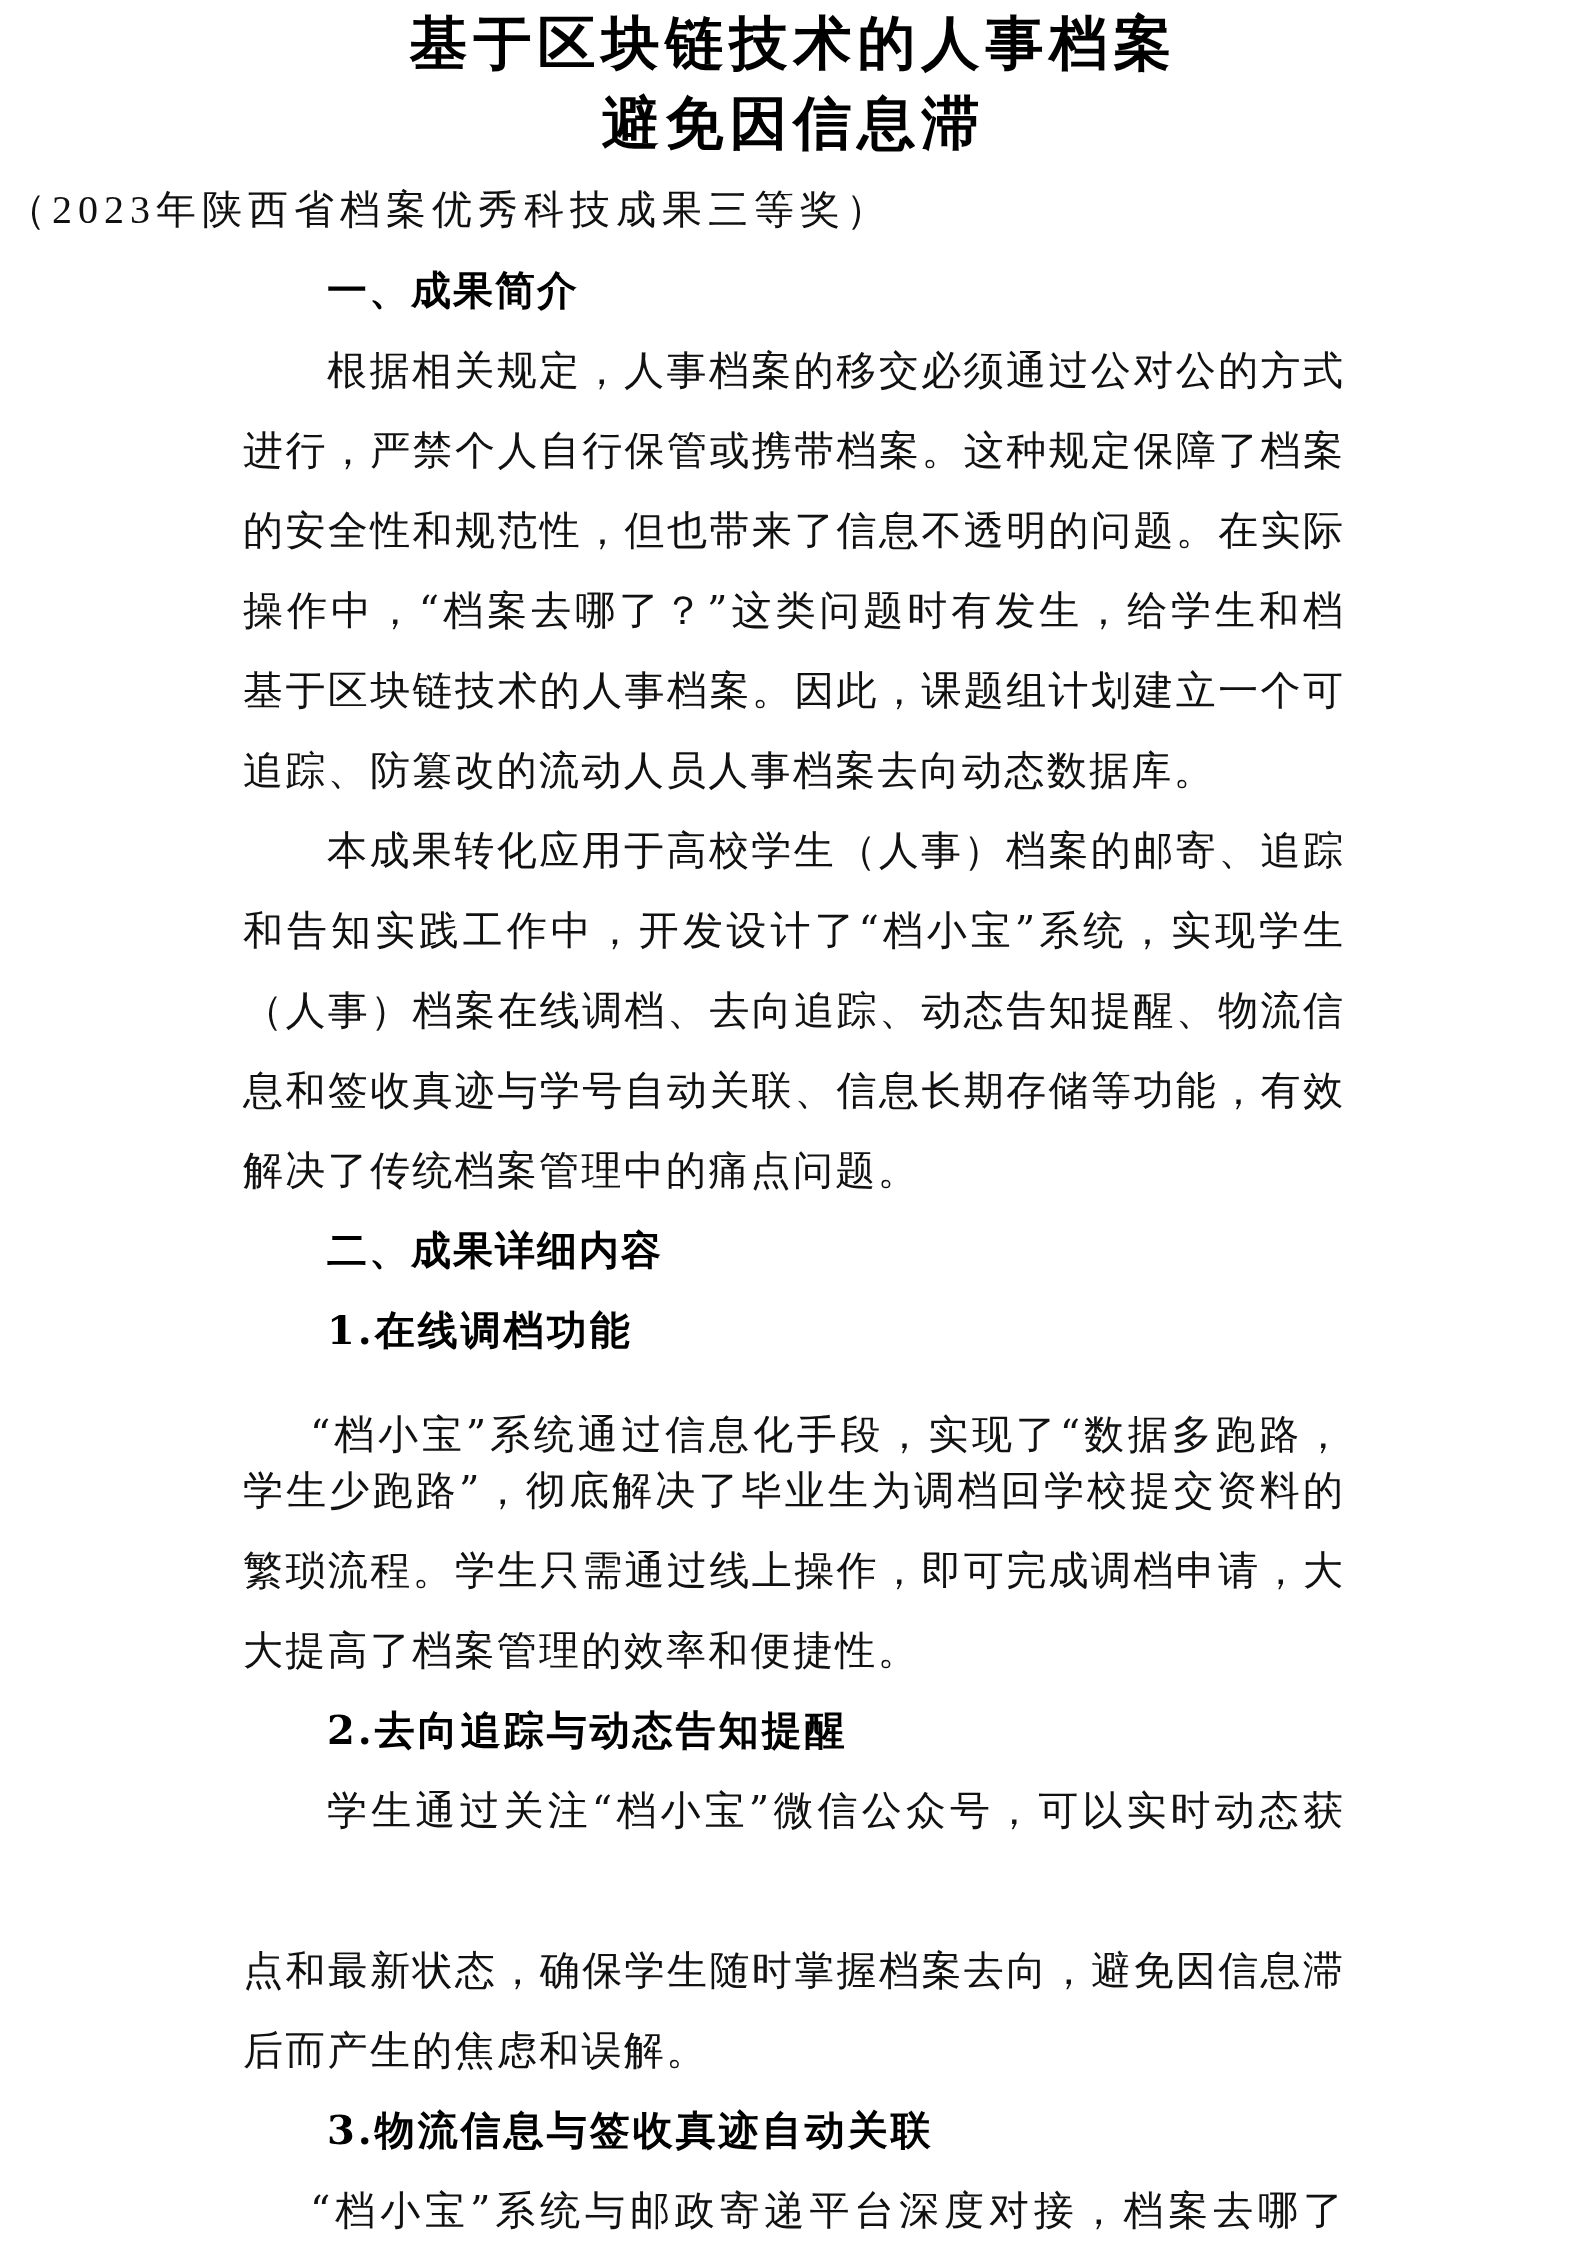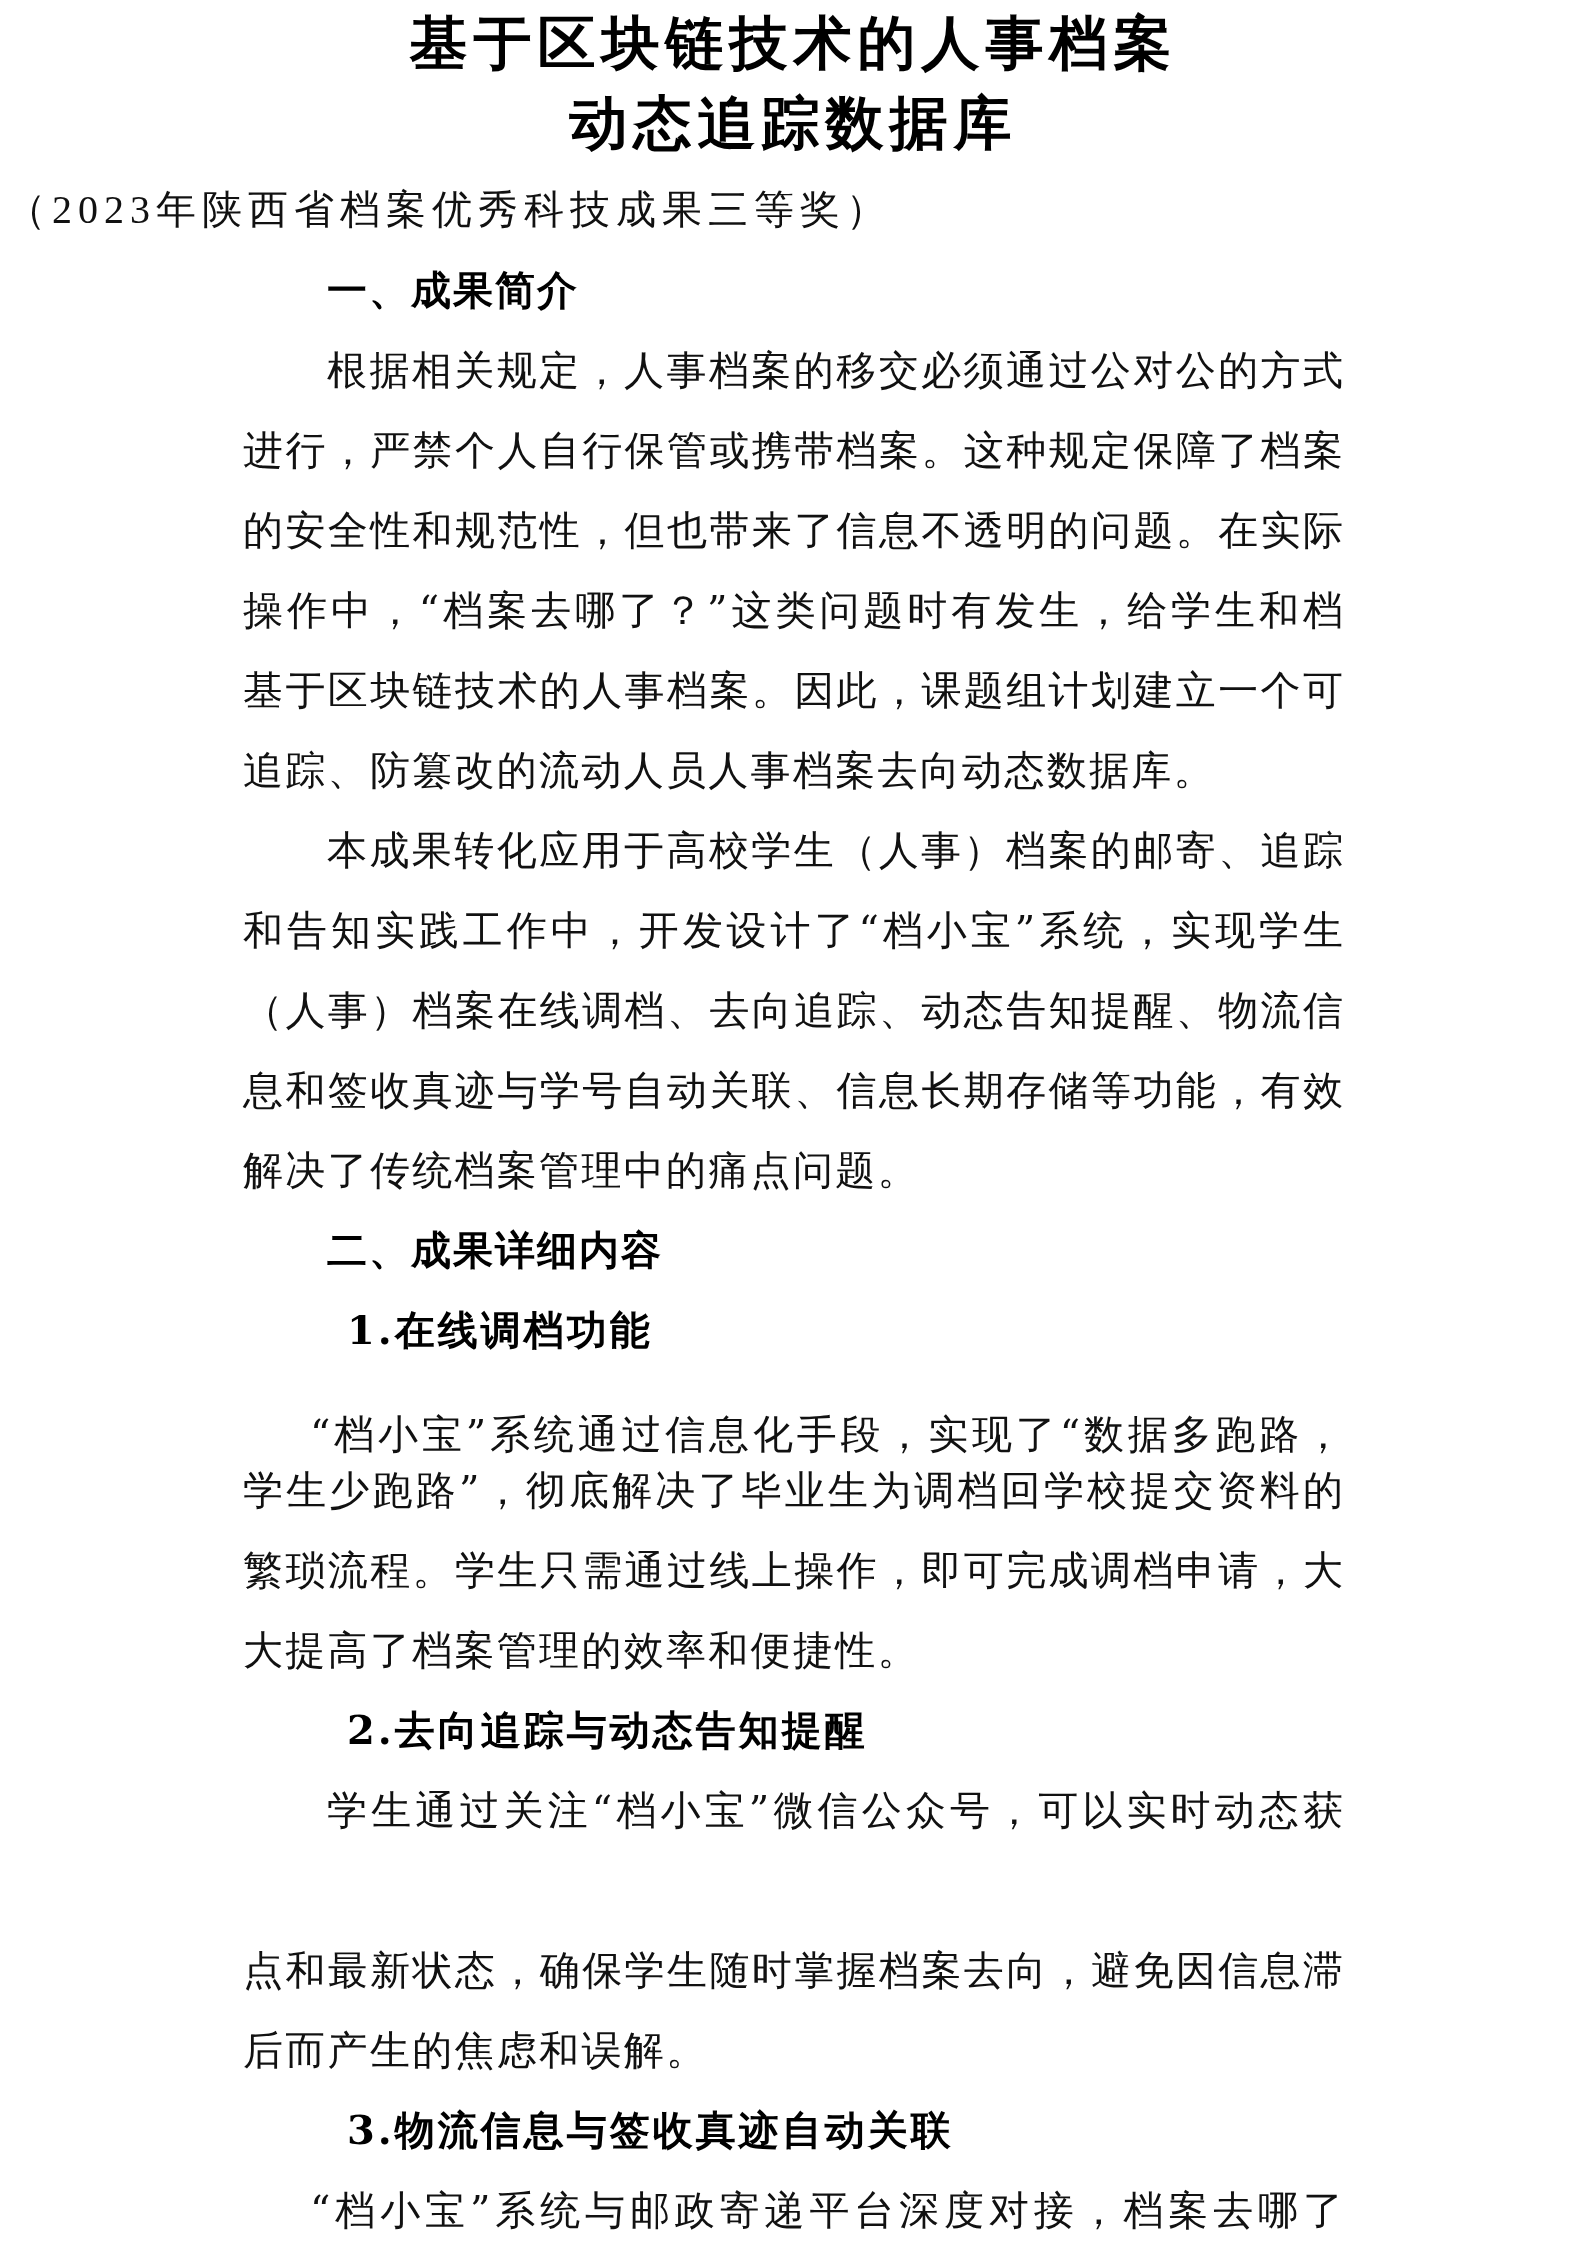--- a/index.html
+++ b/index.html
@@ -55,21 +55,20 @@
     letter-spacing: 2px;
     color: #000000;
   }
   .h2 {
     left: 327px;
     font-family: "DejaVu Serif", "Liberation Serif", serif;
     font-weight: bold;
     font-size: 40px;
     letter-spacing: 3px;
     color: #000000;
-    margin-left: 20px;
   }
   .body-line {
     left: 243px;
     width: 1100px;
     font-family: "DejaVu Serif", "Liberation Serif", serif;
     font-size: 40px;
     text-align: justify;
     text-align-last: justify;
     color: #111111;
   }
@@ -82,21 +81,21 @@
     text-align-last: left;
     letter-spacing: 2.3px;
   }
 </style>
 </head>
 <body>
 
 <div class="page">
 
   <div class="row title" style="top:13px;">基于区块链技术的人事档案</div>
-  <div class="row title" style="top:93px;">动态追踪数据库</div>
+  <div class="row title" style="top:93px;">避免因信息滞</div>
 
   <div class="row subtitle" style="top:180px;">（2023年陕西省档案优秀科技成果三等奖）</div>
 
   <div class="row h1" style="top:260px;">一、成果简介</div>
 
   <div class="row body-line indent" style="top:340px;">根据相关规定，人事档案的移交必须通过公对公的方式</div>
   <div class="row body-line" style="top:420px;">进行，严禁个人自行保管或携带档案。这种规定保障了档案</div>
   <div class="row body-line" style="top:500px;">的安全性和规范性，但也带来了信息不透明的问题。在实际</div>
   <div class="row body-line" style="top:580px;">操作中，“档案去哪了？”这类问题时有发生，给学生和档</div>
   <div class="row body-line" style="top:660px;">基于区块链技术的人事档案。因此，课题组计划建立一个可</div>

